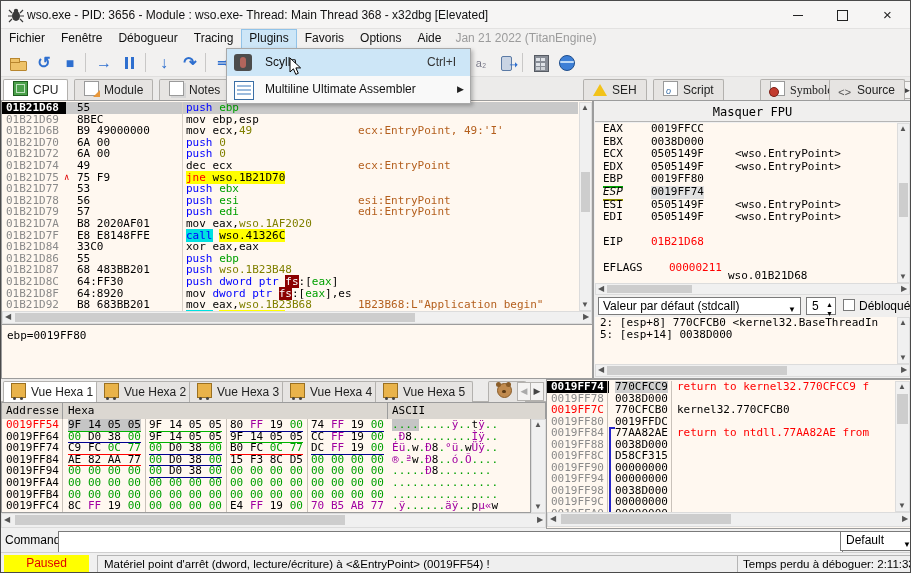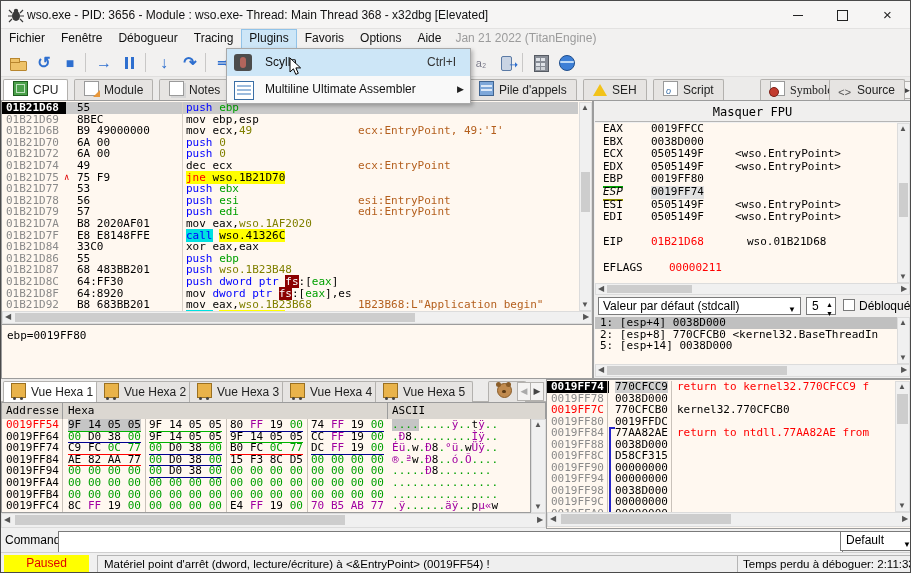--- a/index.html
+++ b/index.html
@@ -125,21 +125,20 @@
       <span class="ticon i-globe" style="left: 555px;"></span>
     </div>
 
   <div class="abs" id="tabbar">
     <span class="tab" id="tab-search" style="left:878px;border:none;background:none;"><i class="tabicon ti-search"></i></span>
     <span class="scrbtn" style="left:891px;top:4px;width:9px;height:16px;line-height:16px;color:#aaa;">◀</span>
     <span class="scrbtn" style="left:900px;top:4px;width:9px;height:16px;line-height:16px;">▶</span>
   <span class="tab active" style="left: 2px;"><i class="tabicon ti-cpu"></i><span>CPU</span></span>
       <span class="tab" style="left: 73px;"><i class="tabicon ti-journal"></i><span>Module</span></span>
       <span class="tab" style="left: 158px;"><i class="tabicon ti-notes"></i><span>Notes</span></span>
-      <span class="tab" style="left: 468px;"><i class="tabicon ti-callstack"></i><span>Pile d'appels</span></span>
       <span class="tab" style="left: 582px;"><i class="tabicon ti-seh"></i><span>SEH</span></span>
       <span class="tab" style="left: 652px;"><i class="tabicon ti-script"></i><span>Script</span></span>
       <span class="tab" style="left: 759px; font-family: Liberation Serif, serif;"><i class="tabicon ti-symbols"></i><span>Symboles</span></span>
       <span class="tab" style="left: 828px;"><i class="tabicon ti-source"></i><span>Source</span></span>
     </div>
 
   <div class="abs pane" id="dis-pane" style="left:0;top:99px;width:592px;height:279px;">
     <div class="abs" id="dis-rows" style="left:0;top:1px;width:576px;height:209px;overflow:hidden;font-size:11px;">
         <div style="height: 11.6px; line-height: 11.6px; position: relative; white-space: pre; font-family: &quot;DejaVu Sans Mono&quot;, monospace; background: rgb(201, 201, 201);"><span style="position: absolute; left: 0px; width: 60px; padding-left: 4px; color: rgb(255, 255, 255); background: rgb(0, 0, 0); font-weight: bold;">01B21D68</span><span style="position: absolute; left: 75px; color: rgb(0, 0, 0);">55</span><span style="position: absolute; left: 184px;"><span style="color: rgb(0, 0, 255);">push </span><span style="color: rgb(0, 160, 0);">ebp</span></span></div>
         <div style="height: 11.6px; line-height: 11.6px; position: relative; white-space: pre; font-family: &quot;DejaVu Sans Mono&quot;, monospace;"><span style="position: absolute; left: 0px; width: 60px; padding-left: 4px; color: rgb(138, 138, 138); background: transparent; font-weight: normal;">01B21D69</span><span style="position: absolute; left: 75px; color: rgb(0, 0, 0);">8BEC</span><span style="position: absolute; left: 184px;"><span style="color: rgb(0, 0, 0);">mov ebp,esp</span></span></div>
@@ -184,21 +183,21 @@
     <div class="abs mono" id="reg-rows" style="left:1px;top:22px;width:302px;height:160px;background:#fff8f0;font-size:11px;overflow:hidden;">
         <div style="height: 12.6px; line-height: 12.6px; position: relative; white-space: pre;"><span style="position: absolute; left: 8px; color: rgb(0, 0, 0);">EAX</span><span style="position: absolute; left: 56px; color: rgb(0, 0, 0);">0019FFCC</span></div>
         <div style="height: 12.6px; line-height: 12.6px; position: relative; white-space: pre;"><span style="position: absolute; left: 8px; color: rgb(0, 0, 0);">EBX</span><span style="position: absolute; left: 56px; color: rgb(0, 0, 0);">0038D000</span></div>
         <div style="height: 12.6px; line-height: 12.6px; position: relative; white-space: pre;"><span style="position: absolute; left: 8px; color: rgb(0, 0, 0);">ECX</span><span style="position: absolute; left: 56px; color: rgb(0, 0, 0);">0505149F</span><span style="position: absolute; left: 140px; color: rgb(0, 0, 0);">&lt;wso.EntryPoint&gt;</span></div>
         <div style="height: 12.6px; line-height: 12.6px; position: relative; white-space: pre;"><span style="position: absolute; left: 8px; color: rgb(0, 0, 0);">EDX</span><span style="position: absolute; left: 56px; color: rgb(0, 0, 0);">0505149F</span><span style="position: absolute; left: 140px; color: rgb(0, 0, 0);">&lt;wso.EntryPoint&gt;</span></div>
         <div style="height: 12.6px; line-height: 12.6px; position: relative; white-space: pre;"><span style="position: absolute; left: 8px; color: rgb(0, 0, 0); border-bottom: 2px solid rgb(0, 160, 0);">EBP</span><span style="position: absolute; left: 56px; color: rgb(0, 0, 0);">0019FF80</span></div>
         <div style="height: 12.6px; line-height: 12.6px; position: relative; white-space: pre;"><span style="position: absolute; left: 8px; color: rgb(0, 0, 0); border-bottom: 2px solid rgb(144, 144, 0); font-style: italic;">ESP</span><span style="position: absolute; left: 56px; color: rgb(0, 0, 0); background: rgb(226, 226, 226);">0019FF74</span></div>
         <div style="height: 12.6px; line-height: 12.6px; position: relative; white-space: pre;"><span style="position: absolute; left: 8px; color: rgb(0, 0, 0);">ESI</span><span style="position: absolute; left: 56px; color: rgb(0, 0, 0);">0505149F</span><span style="position: absolute; left: 140px; color: rgb(0, 0, 0);">&lt;wso.EntryPoint&gt;</span></div>
         <div style="height: 12.6px; line-height: 12.6px; position: relative; white-space: pre;"><span style="position: absolute; left: 8px; color: rgb(0, 0, 0);">EDI</span><span style="position: absolute; left: 56px; color: rgb(0, 0, 0);">0505149F</span><span style="position: absolute; left: 140px; color: rgb(0, 0, 0);">&lt;wso.EntryPoint&gt;</span></div>
         <div style="height: 12.6px; line-height: 12.6px; position: relative; white-space: pre;"></div>
-        <div style="height: 12.6px; line-height: 12.6px; position: relative; white-space: pre;"><span style="position: absolute; left: 8px; color: rgb(0, 0, 0);">EIP</span><span style="position: absolute; left: 56px; color: rgb(255, 0, 0);">01B21D68</span><span style="position: absolute; left: 152px; color: rgb(0, 0, 0);">wso.01B21D68</span></div>
+        <div style="height: 12.6px; line-height: 12.6px; position: relative; white-space: pre;"><span style="position: absolute; left: 8px; color: rgb(0, 0, 0);">EIP</span><span style="position: absolute; left: 56px; color: rgb(255, 0, 0);">01B21D68</span><span style="position: absolute; left: 133px; color: rgb(0, 0, 0); margin-top: 34px;">wso.01B21D68</span></div>
         <div style="height: 12.6px; line-height: 12.6px; position: relative; white-space: pre;"></div>
         <div style="height: 12.6px; line-height: 12.6px; position: relative; white-space: pre;"><span style="position: absolute; left: 8px; color: rgb(0, 0, 0);">EFLAGS</span><span style="position: absolute; left: 74px; color: rgb(255, 0, 0);">00000211</span></div>
       </div>
     <div class="abs" style="left:303px;top:22px;width:13px;height:160px;">
       <div class="track" style="left:0;top:0;width:13px;height:160px;"></div>
       <span class="arr" style="left:0;top:0;">▲</span>
         <span class="arr" style="left:0;top:148px;">▼</span>
       <div class="thumb" style="left:2px;top:60px;width:9px;height:34px;"></div>
     </div>
     <div class="abs" style="left:1px;top:182px;width:315px;height:12px;">
@@ -215,21 +214,20 @@
       </div>
       <div class="abs" style="left:211px;top:2px;width:30px;height:18px;background:#fff;border:1px solid #7a7a7a;font-size:12px;line-height:16px;padding-left:5px;">
         <span>5</span>
         <span style="position:absolute;right:2px;top:-1px;font-size:7px;">▲</span>
         <span style="position:absolute;right:2px;top:8px;font-size:7px;">▼</span>
       </div>
       <span class="abs" style="left:248px;top:4px;width:12px;height:12px;background:#fff;border:1px solid #7a7a7a;"></span>
       <span class="abs" style="left:264px;top:4px;font-size:12px;">Débloqué</span>
     </div>
     <div class="abs mono" id="arg-rows" style="left:1px;top:216px;width:302px;height:47px;background:#fff8f0;font-size:11px;overflow:hidden;">
-        <div style="height: 11.6px; line-height: 11.6px; padding-left: 5px; white-space: pre; background: rgb(192, 192, 192);">1: [esp+4] 0038D000</div>
         <div style="height: 11.6px; line-height: 11.6px; padding-left: 5px; white-space: pre;">2: [esp+8] 770CFCB0 &lt;kernel32.BaseThreadIn</div>
         <div style="height: 11.6px; line-height: 11.6px; padding-left: 5px; white-space: pre;">5: [esp+14] 0038D000</div>
       </div>
     <div class="abs" style="left:303px;top:216px;width:13px;height:47px;">
       <div class="track" style="left:0;top:0;width:13px;height:47px;"></div>
       <span class="arr" style="left:0;top:0;">▲</span>
         <span class="arr" style="left:0;top:35px;">▼</span>
     </div>
     <div class="abs" style="left:1px;top:263px;width:315px;height:13px;">
       <div class="track" style="left:0;top:0;width:315px;height:13px;"></div>

